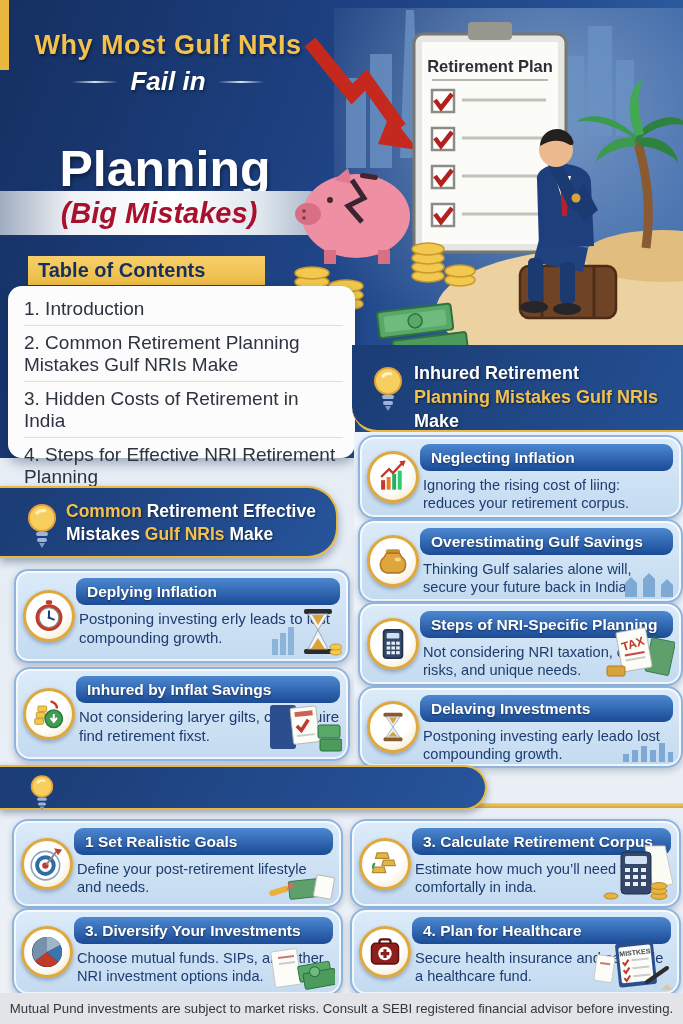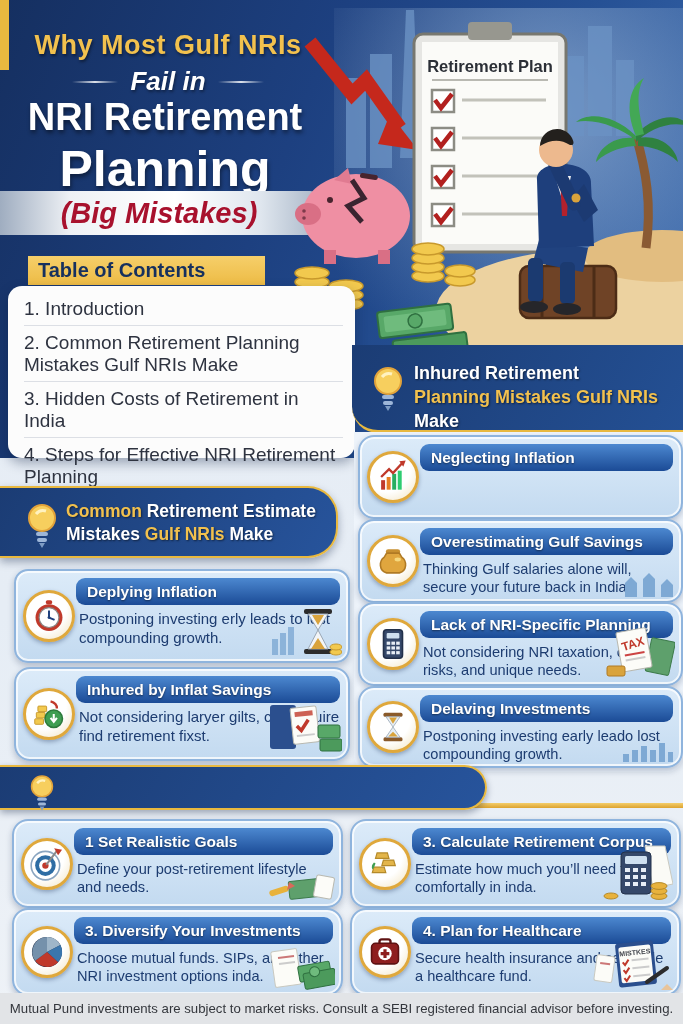--- a/index.html
+++ b/index.html
@@ -77,21 +77,20 @@
 <div class="page">
   <div class="bg-top"></div>
   <div class="corner-accent"></div>
 
   <div class="title-l1">Why Most Gulf NRIs</div>
   <div class="title-l2">
     <span class="dash"></span>
     <span>Fail in</span>
     <span class="dash"></span>
   </div>
-  <div class="title-l3">NRI Retirement</div>
   <div class="title-l4">Planning</div>
   <div class="badge-band">
     <span>(Big Mistakes)</span>
   </div>
 
   <svg class="hero-art" viewBox="0 0 389 348">
     <defs>
       <radialGradient id="sky" cx="60%" cy="30%" r="75%">
         <stop offset="0%" stop-color="#bcd4ec" stop-opacity=".55"></stop>
         <stop offset="100%" stop-color="#bcd4ec" stop-opacity="0"></stop>
@@ -245,20 +244,21 @@
       <svg viewBox="0 0 48 48">
         <rect x="9" y="28" width="5" height="12" fill="#c0392b"></rect>
           <rect x="16" y="24" width="5" height="16" fill="#e67e22"></rect>
         <rect x="23" y="20" width="5" height="20" fill="#27ae60"></rect>
           <rect x="30" y="16" width="5" height="24" fill="#2ecc71"></rect>
         <path d="M9,24 L19,14 L24,19 L36,6" stroke="#c0392b" stroke-width="3" fill="none"></path>
         <polygon points="32,4 40,3 37,11" fill="#c0392b"></polygon>
       </svg>
     </div>
     <div class="card-hd">Neglecting Inflation</div>
+    <div class="card-bd">Ignoring the rising cost of liing: reduces your retirement corpus.</div>
   </div>
 
   <div class="card" style="left:358px;top:519px;width:321px;height:80px;">
     <div class="icon-circ">
       <svg viewBox="0 0 48 48">
         <rect x="15" y="9" width="18" height="6" rx="3" fill="#c89030"></rect>
         <path d="M16,14 h16 l3,5 c7,5 7,17 -3,20 h-16 c-10,-3 -10,-15 -3,-20 z" fill="#e0a63e" stroke="#b07a24" stroke-width="2"></path>
         <ellipse cx="30" cy="22" rx="4" ry="2.5" fill="#f5d87e"></ellipse>
       </svg>
     </div>
@@ -284,21 +284,21 @@
             <rect x="28" y="21" width="4.5" height="4"></rect>
           <rect x="16" y="27" width="4.5" height="4"></rect>
             <rect x="22" y="27" width="4.5" height="4"></rect>
             <rect x="28" y="27" width="4.5" height="4"></rect>
           <rect x="16" y="33" width="4.5" height="4"></rect>
             <rect x="22" y="33" width="4.5" height="4"></rect>
             <rect x="28" y="33" width="4.5" height="4"></rect>
         </g>
       </svg>
     </div>
-    <div class="card-hd">Lack of NRI-Specific Planning</div>
+    <div class="card-hd">Steps of NRI-Specific Planning</div>
     <div class="card-bd">Not considering NRI taxation, currency risks, and unique needs.</div>
     <svg class="mini" width="70" height="54" viewBox="0 0 70 54">
       <g transform="rotate(12 48 26)">
         <rect x="44" y="12" width="24" height="34" rx="2" fill="#5ea06c" stroke="#3c7a4a"></rect>
       </g>
       <g transform="rotate(-10 28 24)">
         <rect x="14" y="4" width="30" height="40" rx="2" fill="#fcfcf8" stroke="#b9b9b0"></rect>
         <text x="29" y="22" text-anchor="middle" font-size="12" font-weight="bold" fill="#c0392b" transform="rotate(-8 29 18)">TAX</text>
         <line x1="19" y1="28" x2="39" y2="28" stroke="#c44" stroke-width="2"></line>
         <line x1="19" y1="33" x2="39" y2="33" stroke="#ccc" stroke-width="2"></line>
@@ -335,21 +335,21 @@
   <div class="hdr-left">
     <svg class="bulb" viewBox="0 0 40 46">
       <circle cx="20" cy="16" r="13" fill="#f7cf5e" stroke="#e2a33a" stroke-width="2"></circle>
       <path d="M14,12 q4,-5 10,-3" stroke="#fff2c0" stroke-width="3" fill="none"></path>
       <rect x="14" y="30" width="12" height="4" rx="2" fill="#9db6d8"></rect>
       <rect x="15" y="36" width="10" height="4" rx="2" fill="#9db6d8"></rect>
       <polygon points="17,41 23,41 20,46" fill="#7e9cc4"></polygon>
     </svg>
     <div class="hdr-text">
       <span class="t-gold">Common</span>
-      <span class="t-white">Retirement Estimate</span><br>
+      <span class="t-white">Retirement Effective</span><br>
       <span class="t-white">Mistakes</span>
       <span class="t-gold">Gulf NRIs</span>
       <span class="t-white">Make</span>
     </div>
   </div>
 
   <div class="card" style="left:14px;top:569px;width:332px;height:90px;border-radius:14px;">
     <div class="icon-circ">
       <svg viewBox="0 0 48 48">
         <rect x="20" y="4" width="8" height="5" rx="2" fill="#c0392b"></rect>

